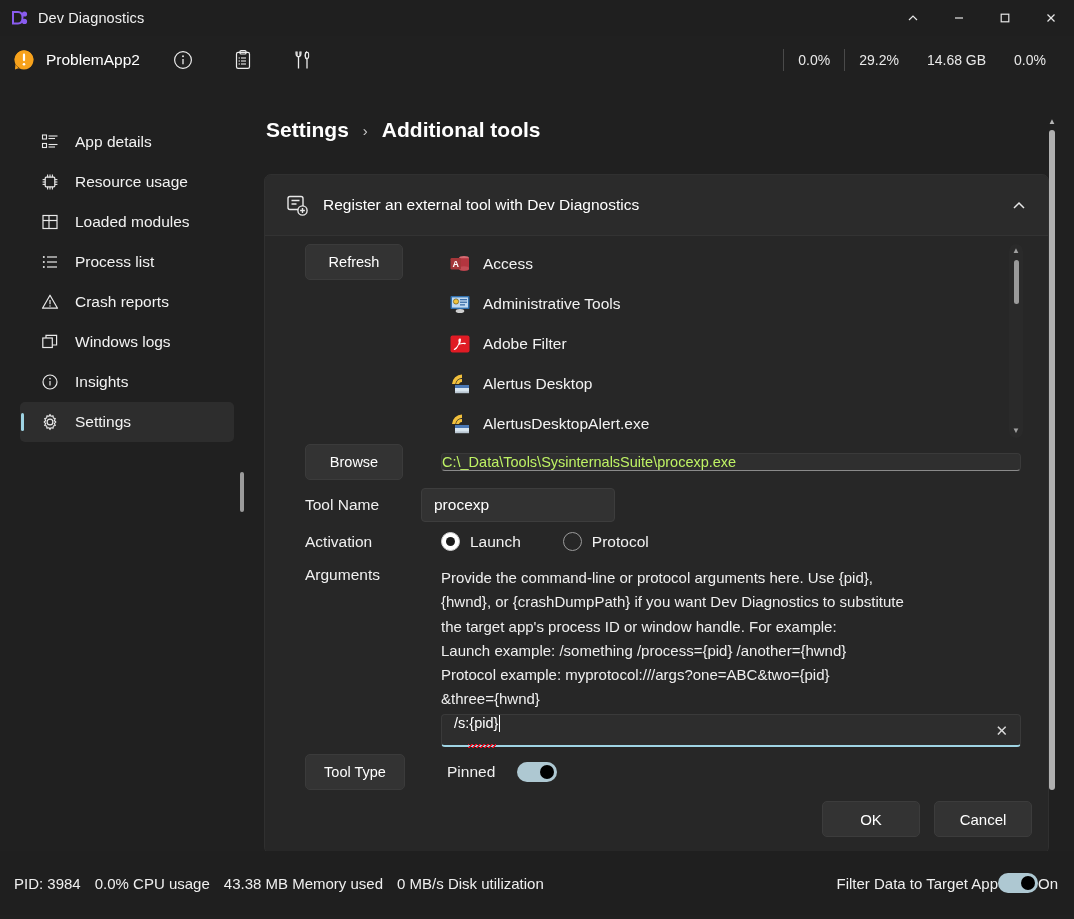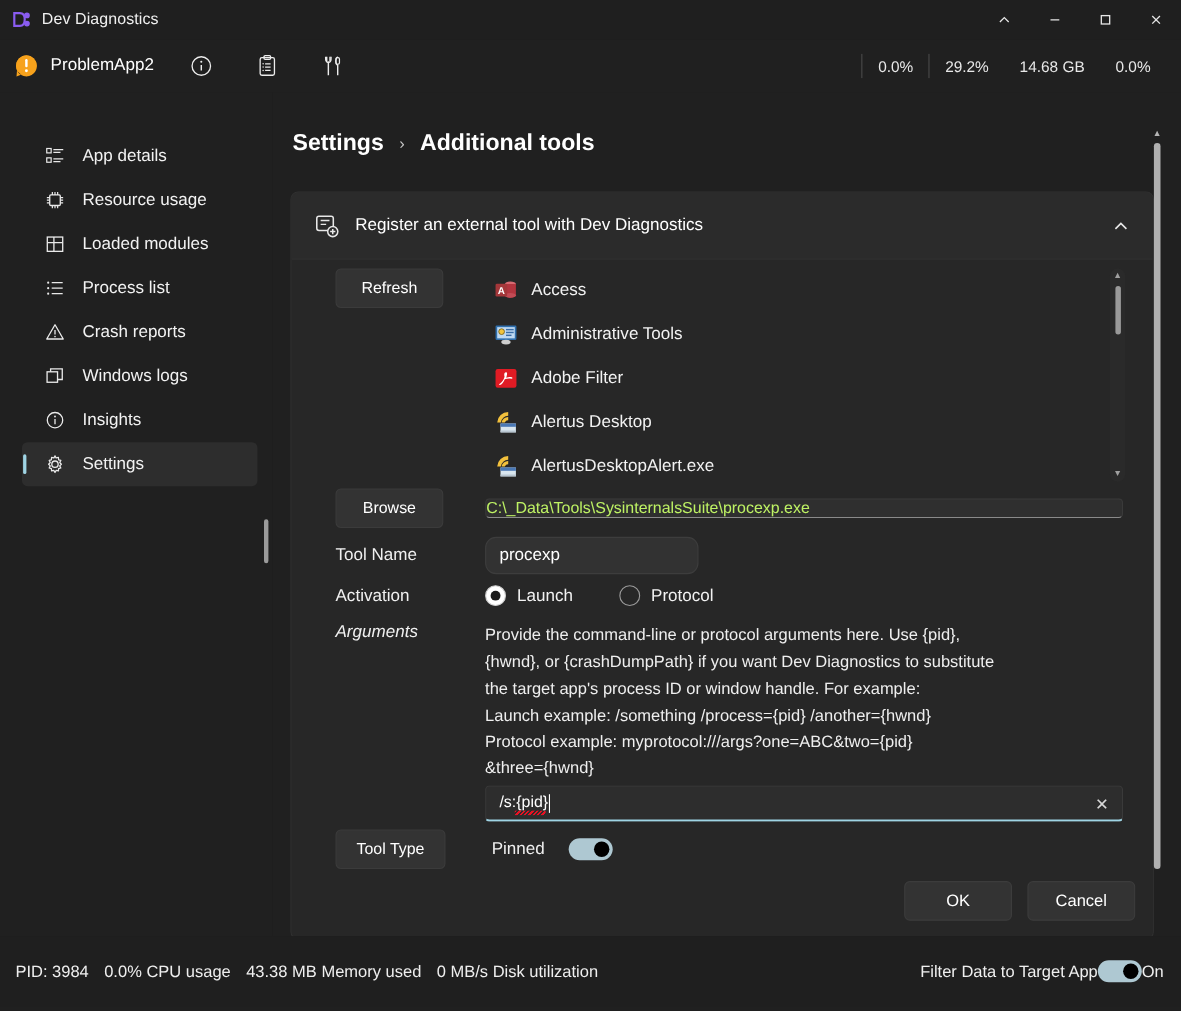--- a/index.html
+++ b/index.html
@@ -123,21 +123,21 @@
   }
   .radio.checked { border-color: #cfcfcf; background: #ffffff; }
   .radio.checked::after { content: ''; width: 9px; height: 9px; border-radius: 50%; background: #1b1b1b; }
   .radio-label { font-size: 15.5px; color: #f2f2f2; }
 
   .args-desc { font-size: 15px; line-height: 24.3px; color: #efefef; width: 576px; }
 
   .args-input {
     position: relative; background: #2d2d2d; border: 1px solid #3a3a3a;
     border-bottom: 2px solid #9fd4e4; border-radius: 4px; height: 33px; width: 580px;
-    display: flex; align-items: center; padding: 0 12px; font-size: 14.5px; color: #ffffff;
+    display: flex; padding: 0 12px; font-size: 14.5px; color: #ffffff;
   }
   .args-value { position: relative; display: inline-block; }
   .squiggle {
     position: absolute; left: 14px; bottom: -3px; width: 28px; height: 4px;
     background-image: repeating-linear-gradient(135deg, #e81123 0 1.4px, transparent 1.4px 2.8px);
   }
   .caret { display: inline-block; width: 1px; height: 17px; background: #ffffff; margin-left: 1px; vertical-align: -3px; }
   .clear-x { position: absolute; right: 12px; top: 7px; color: #d8d8d8; font-size: 15px; }
 
   .toggle {
@@ -490,37 +490,37 @@
           <span class="ls-thumb"></span>
         </div>
 
         <div class="row" style="left:40px; top:208px; align-items:center;">
           <div class="sq-btn" style="width:98px;">Browse</div>
           <div class="path-field" style="position:relative; left:38px; top:0;">C:\_Data\Tools\SysinternalsSuite\procexp.exe</div>
         </div>
 
         <div class="row" style="left:40px; top:252px; align-items:center;">
           <div class="label-col" style="width:98px;">Tool Name</div>
-          <div class="name-field" style="margin-left:38px;border-radius:10px;">procexp</div>
+          <div class="name-field" style="margin-left:18px;">procexp</div>
         </div>
 
         <div class="row" style="left:40px; top:296px; align-items:center;">
           <div class="label-col" style="width:98px;">Activation</div>
           <div class="radio-wrap" style="margin-left:38px;">
             <span class="radio checked"></span>
             <span class="radio-label">Launch</span>
           </div>
           <div class="radio-wrap" style="margin-left:42px;">
             <span class="radio"></span>
             <span class="radio-label">Protocol</span>
           </div>
         </div>
 
         <div class="row" style="left:40px; top:330px;">
-          <div class="label-col" style="width:98px;font-style:italic;">Arguments</div>
+          <div class="label-col" style="width:98px;">Arguments</div>
           <div class="args-desc" style="margin-left:38px;">
             <div>Provide the command-line or protocol arguments here. Use {pid},</div>
             <div>{hwnd}, or {crashDumpPath} if you want Dev Diagnostics to substitute</div>
             <div>the target app's process ID or window handle. For example:</div>
             <div>Launch example:  /something /process={pid} /another={hwnd}</div>
             <div>Protocol example:  myprotocol:///args?one=ABC&amp;two={pid}</div>
             <div>&amp;three={hwnd}</div>
           </div>
         </div>
 

